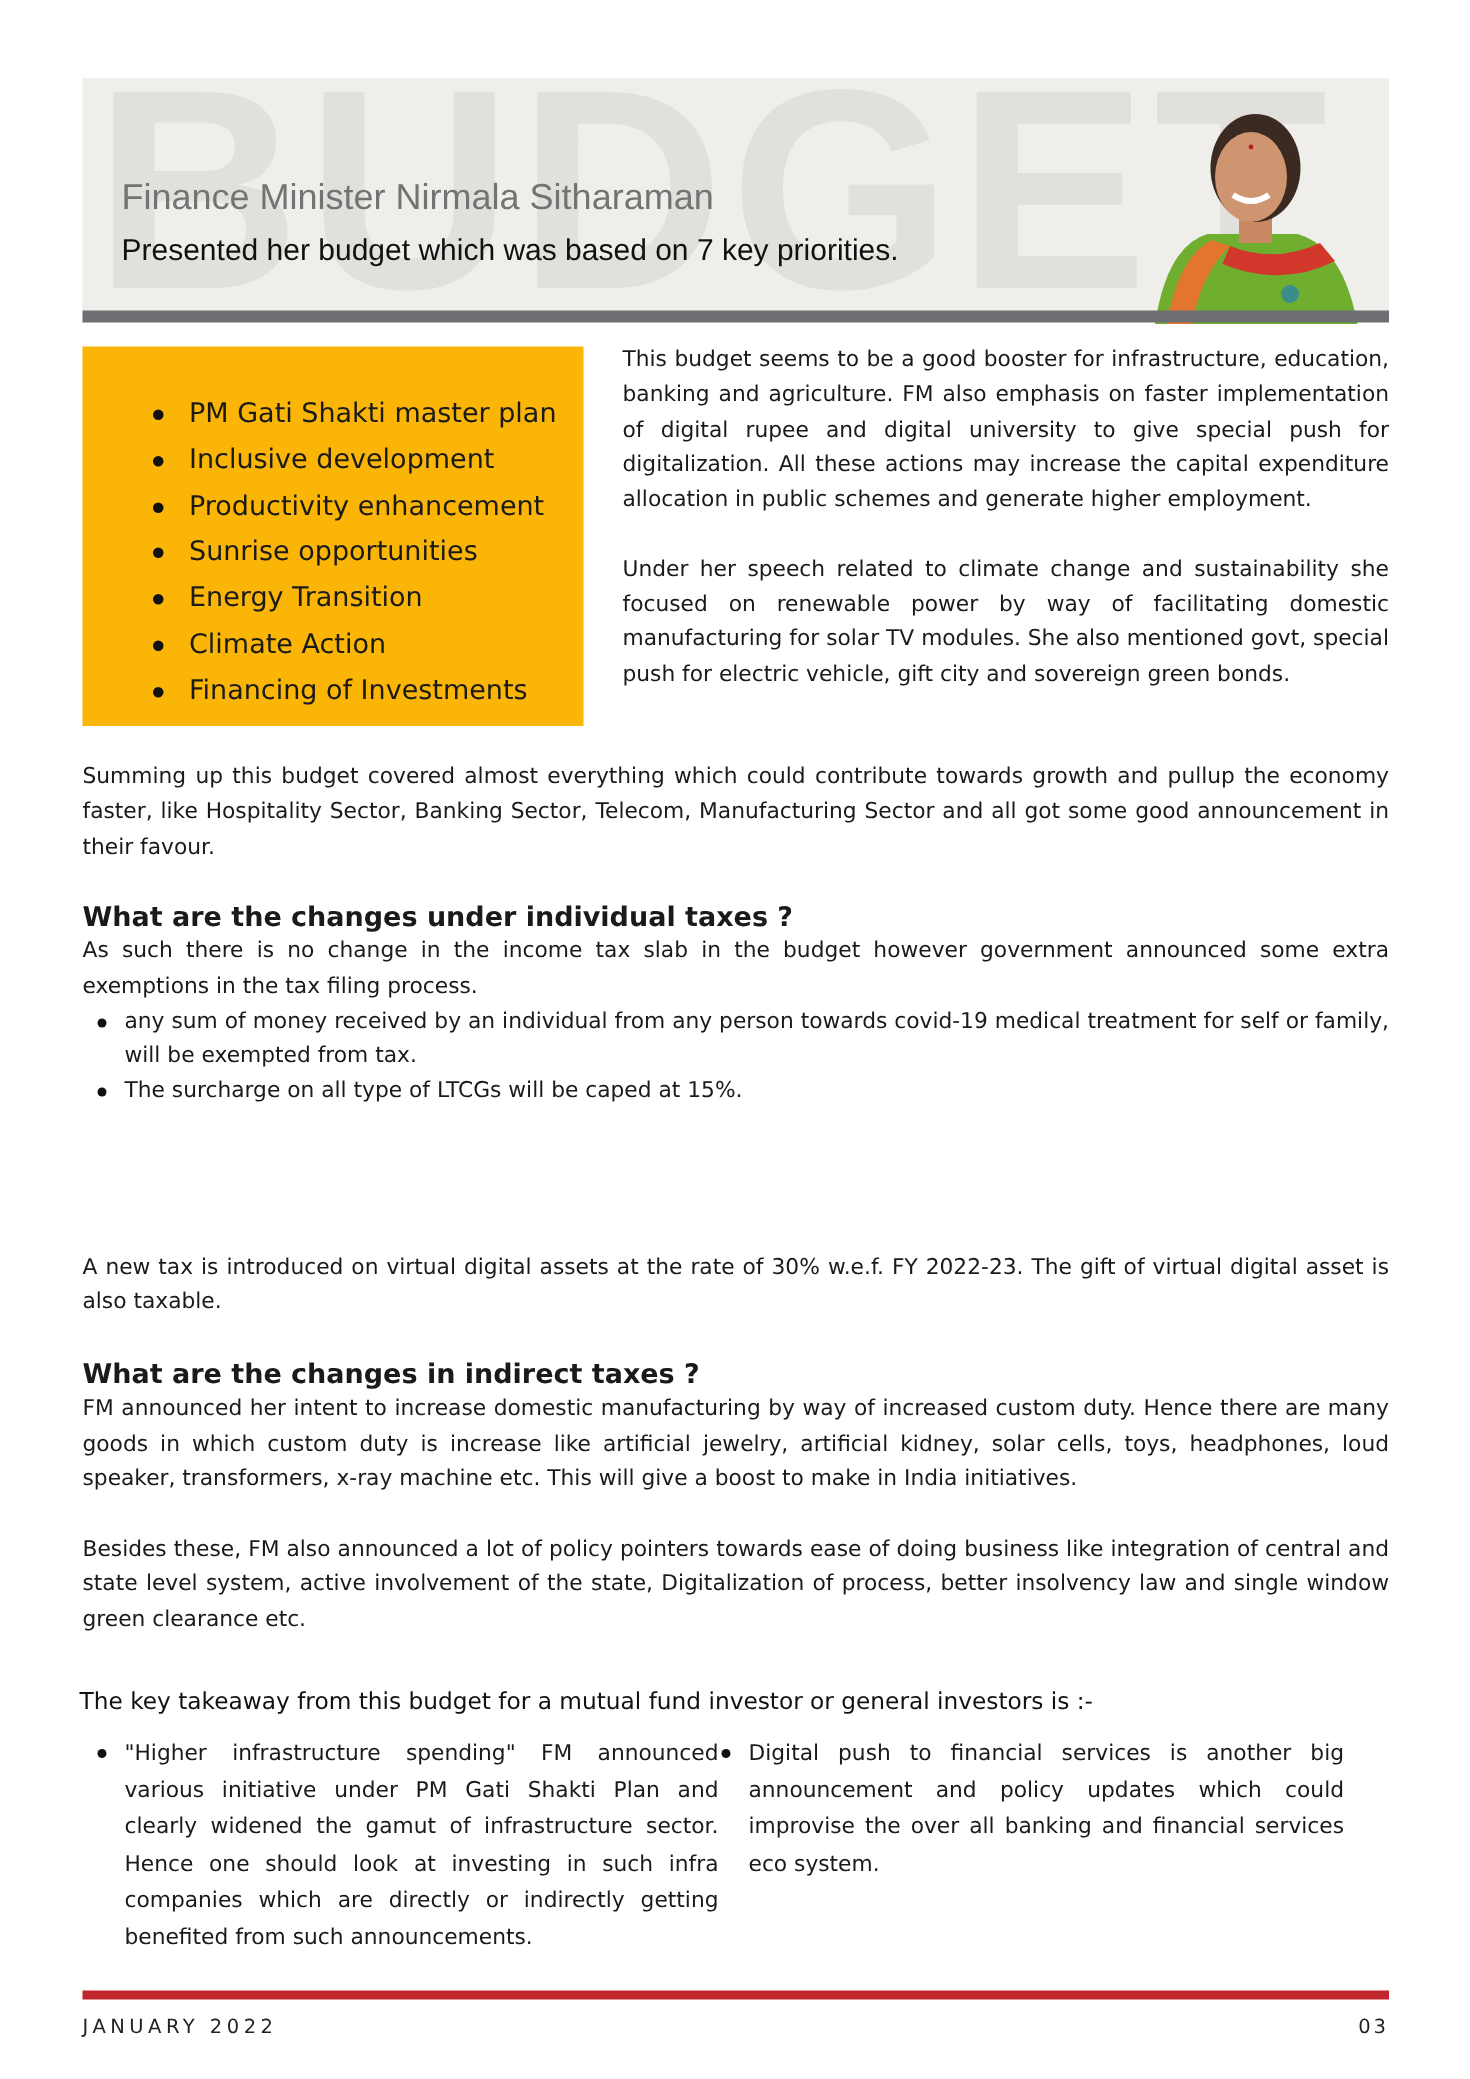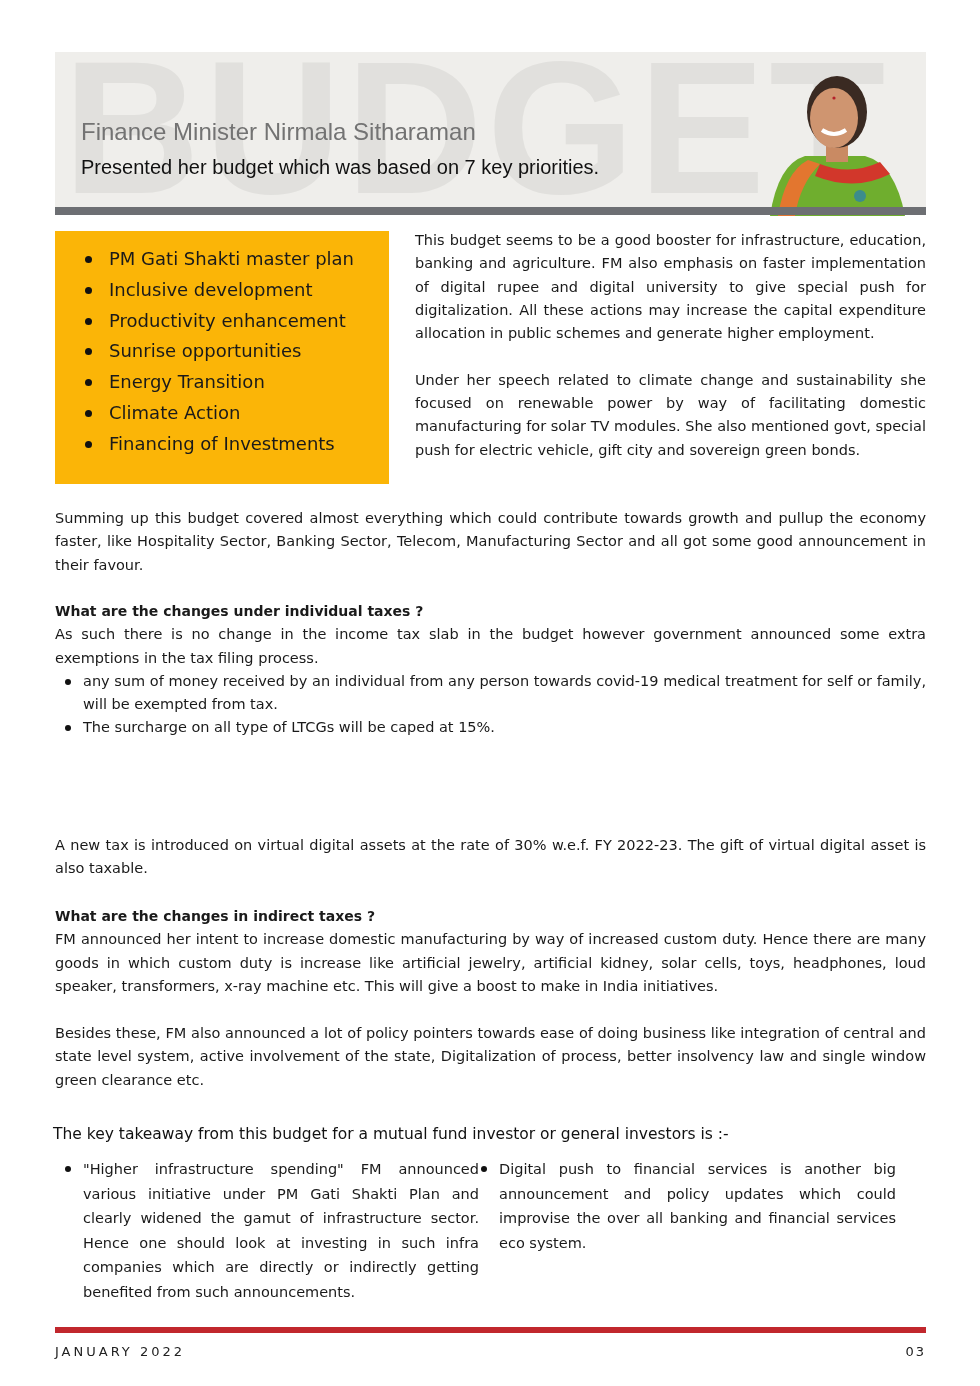--- a/index.html
+++ b/index.html
@@ -9,30 +9,30 @@
             background:#efeeeb; overflow:hidden; }
   .banner-watermark { position:absolute; left:8px; top:-20px; font-family:"Liberation Sans", sans-serif;
             font-weight:bold; font-size:190px; letter-spacing:4px; color:#e1e0dd; line-height:1; }
   .banner-title { position:absolute; left:26px; top:66px; font-family:"Liberation Sans", sans-serif;
             font-size:24px; color:#737373; }
   .banner-sub { position:absolute; left:26px; top:104px; font-family:"Liberation Sans", sans-serif;
             font-size:20px; color:#111; }
   .banner-bar { position:absolute; left:55px; top:207px; width:871px; height:8px; background:#6d6f73; }
   .portrait { position:absolute; left:760px; top:64px; width:150px; height:152px; }
   .priority-box { position:absolute; left:55px; top:231px; width:334px; height:253px; background:#fbb507; }
-  .priority-box ul { margin:0; padding:13px 0 0 54px; list-style:none; }
+  .priority-box ul { margin:17px; padding:13px 0 0 54px; list-style:none; }
   .priority-box li { position:relative; font-size:18px; line-height:30.8px; color:#1a1a1a; }
   .priority-box li::before { content:""; position:absolute; left:-24px; top:12px; width:7px; height:7px;
             border-radius:50%; background:#111; }
   .intro { position:absolute; left:415px; top:229px; width:511px; font-size:14.5px; line-height:23.3px;
             text-align:justify; }
   .intro p { margin:0 0 23.3px 0; }
   .body { position:absolute; left:55px; width:871px; font-size:14.5px; line-height:23.3px; text-align:justify; }
   .body p { margin:0; }
-  .h { font-weight:bold; font-size:14px; }
+  .h { font-weight:bold; font-size:18px; }
   .bul { list-style:none; margin:0; padding:0 0 0 28px; }
   .bul li { position:relative; }
   .bul li::before { content:""; position:absolute; left:-18px; top:9px; width:6px; height:6px;
             border-radius:50%; background:#111; }
   .takeaway-title { position:absolute; left:53px; top:1125px; font-size:15.5px; color:#111; }
   .col { position:absolute; top:1157px; font-size:14.5px; line-height:24.6px; text-align:justify; }
   .col .bul { padding-left:28px; }
   .footer-bar { position:absolute; left:55px; top:1327px; width:871px; height:6px; background:#c1272d; }
   .footer-date { position:absolute; left:55px; top:1344px; font-size:13px; letter-spacing:3px; color:#222; }
   .footer-page { position:absolute; right:54px; top:1344px; font-size:13px; letter-spacing:2px; color:#222; }

